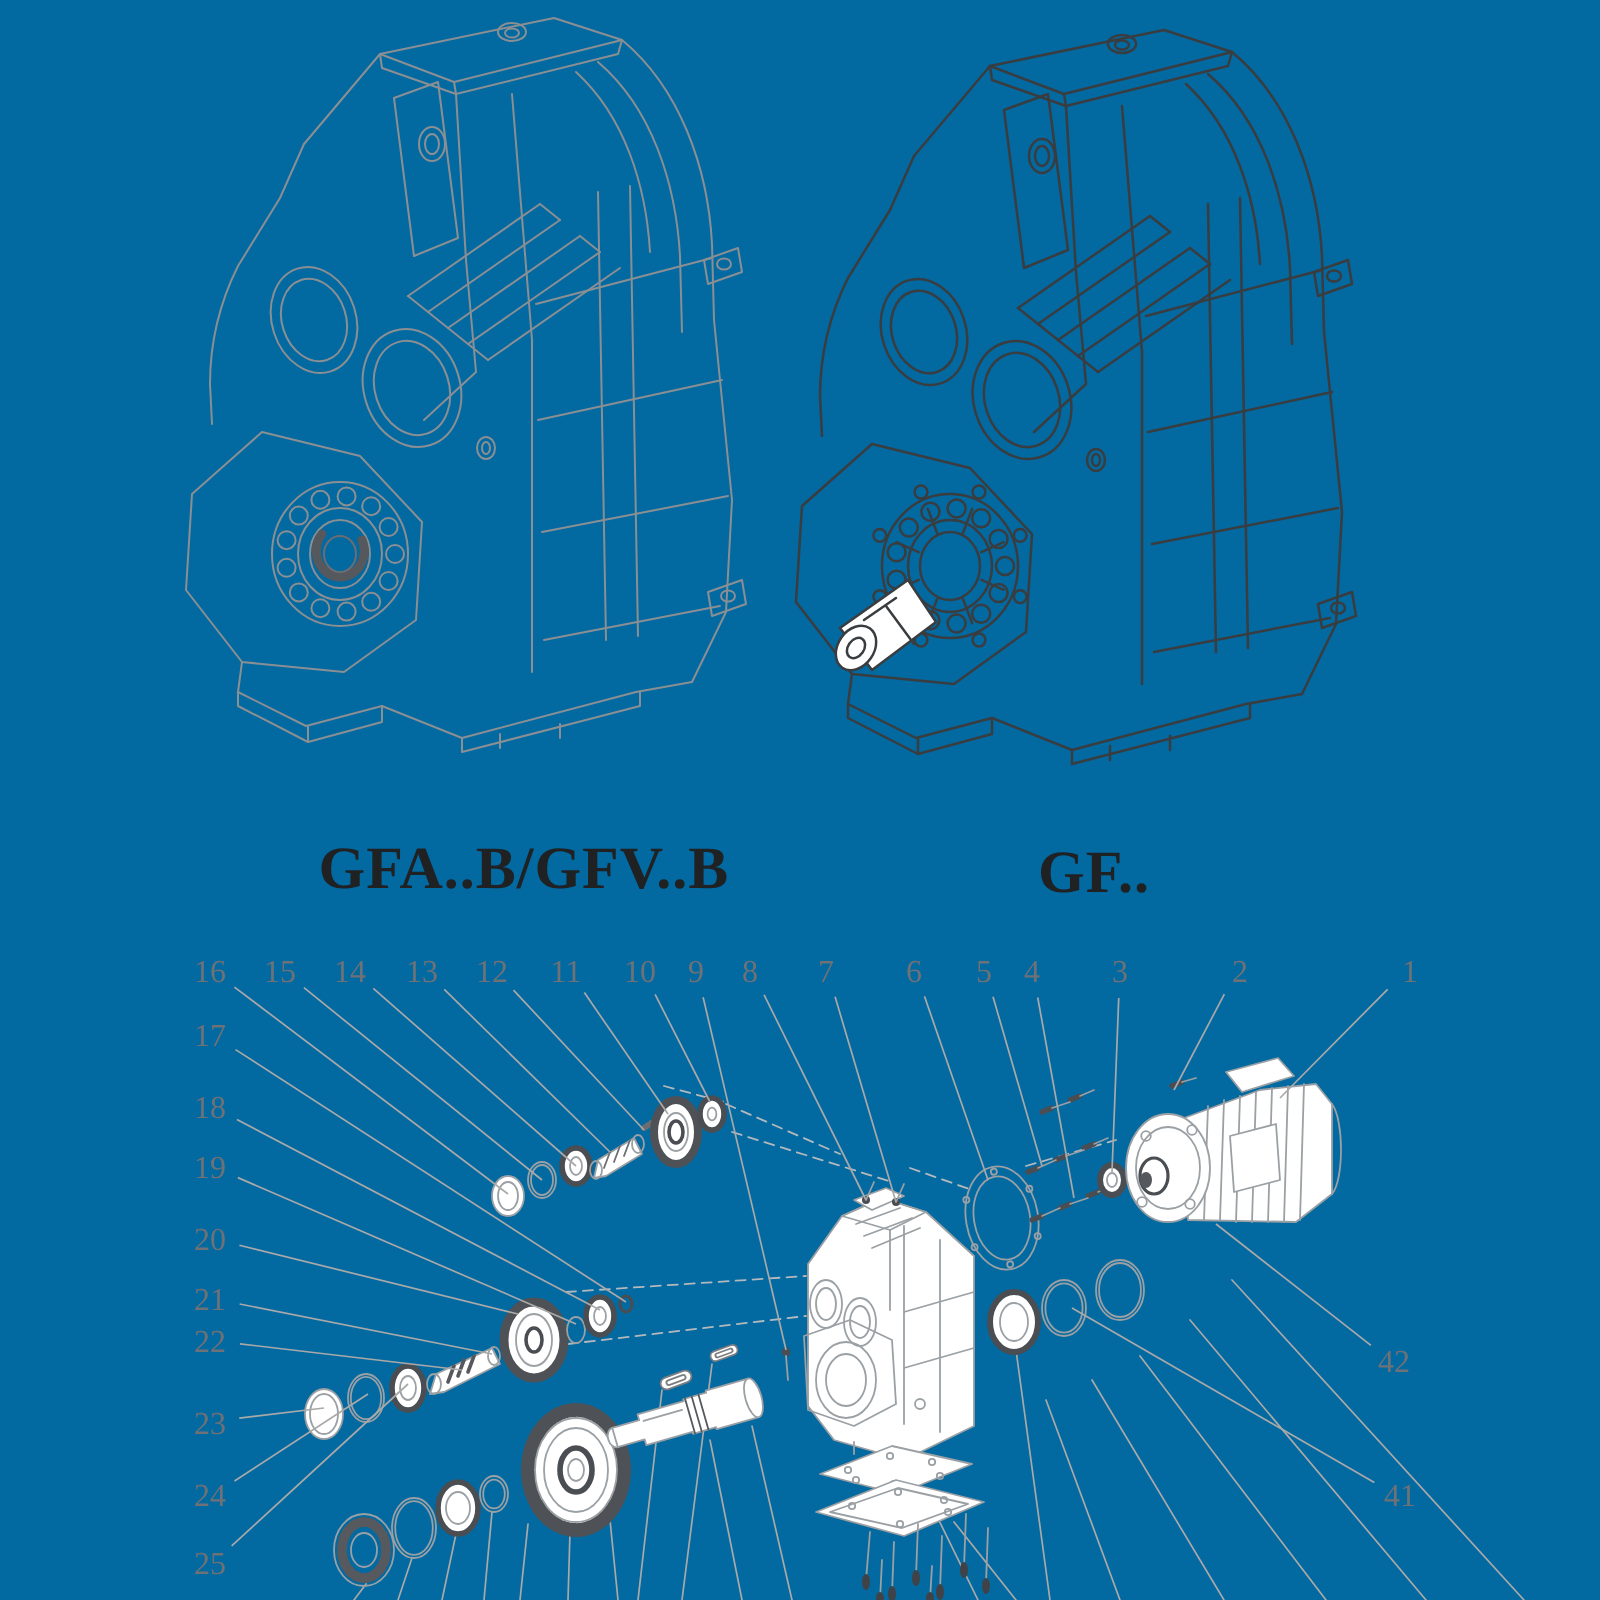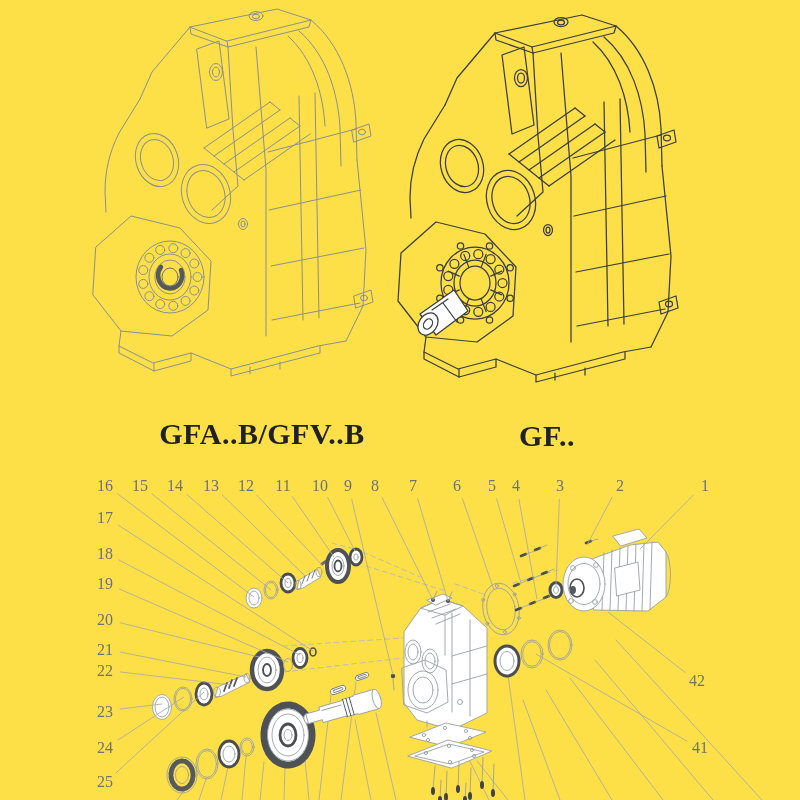--- a/index.html
+++ b/index.html
@@ -1,16 +1,16 @@
 <!DOCTYPE html>
 <html><head>
 <meta charset="utf-8">
 <style>
   html,body{margin:0;padding:0;background:#e8e8e8;}
-  .page{position:relative;width:800px;height:800px;background:#fde047;overflow:hidden;
+  .page{position:relative;width:800px;height:800px;background:#0369a1;overflow:hidden;
         font-family:"Liberation Serif", serif;}
   svg{position:absolute;left:0;top:0;}
   .lt{stroke:#8a8f93;stroke-width:1;fill:none;stroke-linejoin:round;stroke-linecap:round;}
   .dk{stroke:#393d40;stroke-width:1.25;fill:none;stroke-linejoin:round;stroke-linecap:round;}
   .ex{stroke:#9aa0a4;stroke-width:0.9;fill:none;stroke-linejoin:round;stroke-linecap:round;}
   .model-label{font-family:"Liberation Serif",serif;font-weight:bold;font-size:30px;
                fill:#1f2123;letter-spacing:0.5px;text-anchor:middle;stroke:none;}
   .callout-num{font-family:"Liberation Serif",serif;font-size:16px;fill:#6e7276;
                text-anchor:middle;stroke:none;}
   .leader{stroke:#a9a9a9;stroke-width:0.85;fill:none;}

